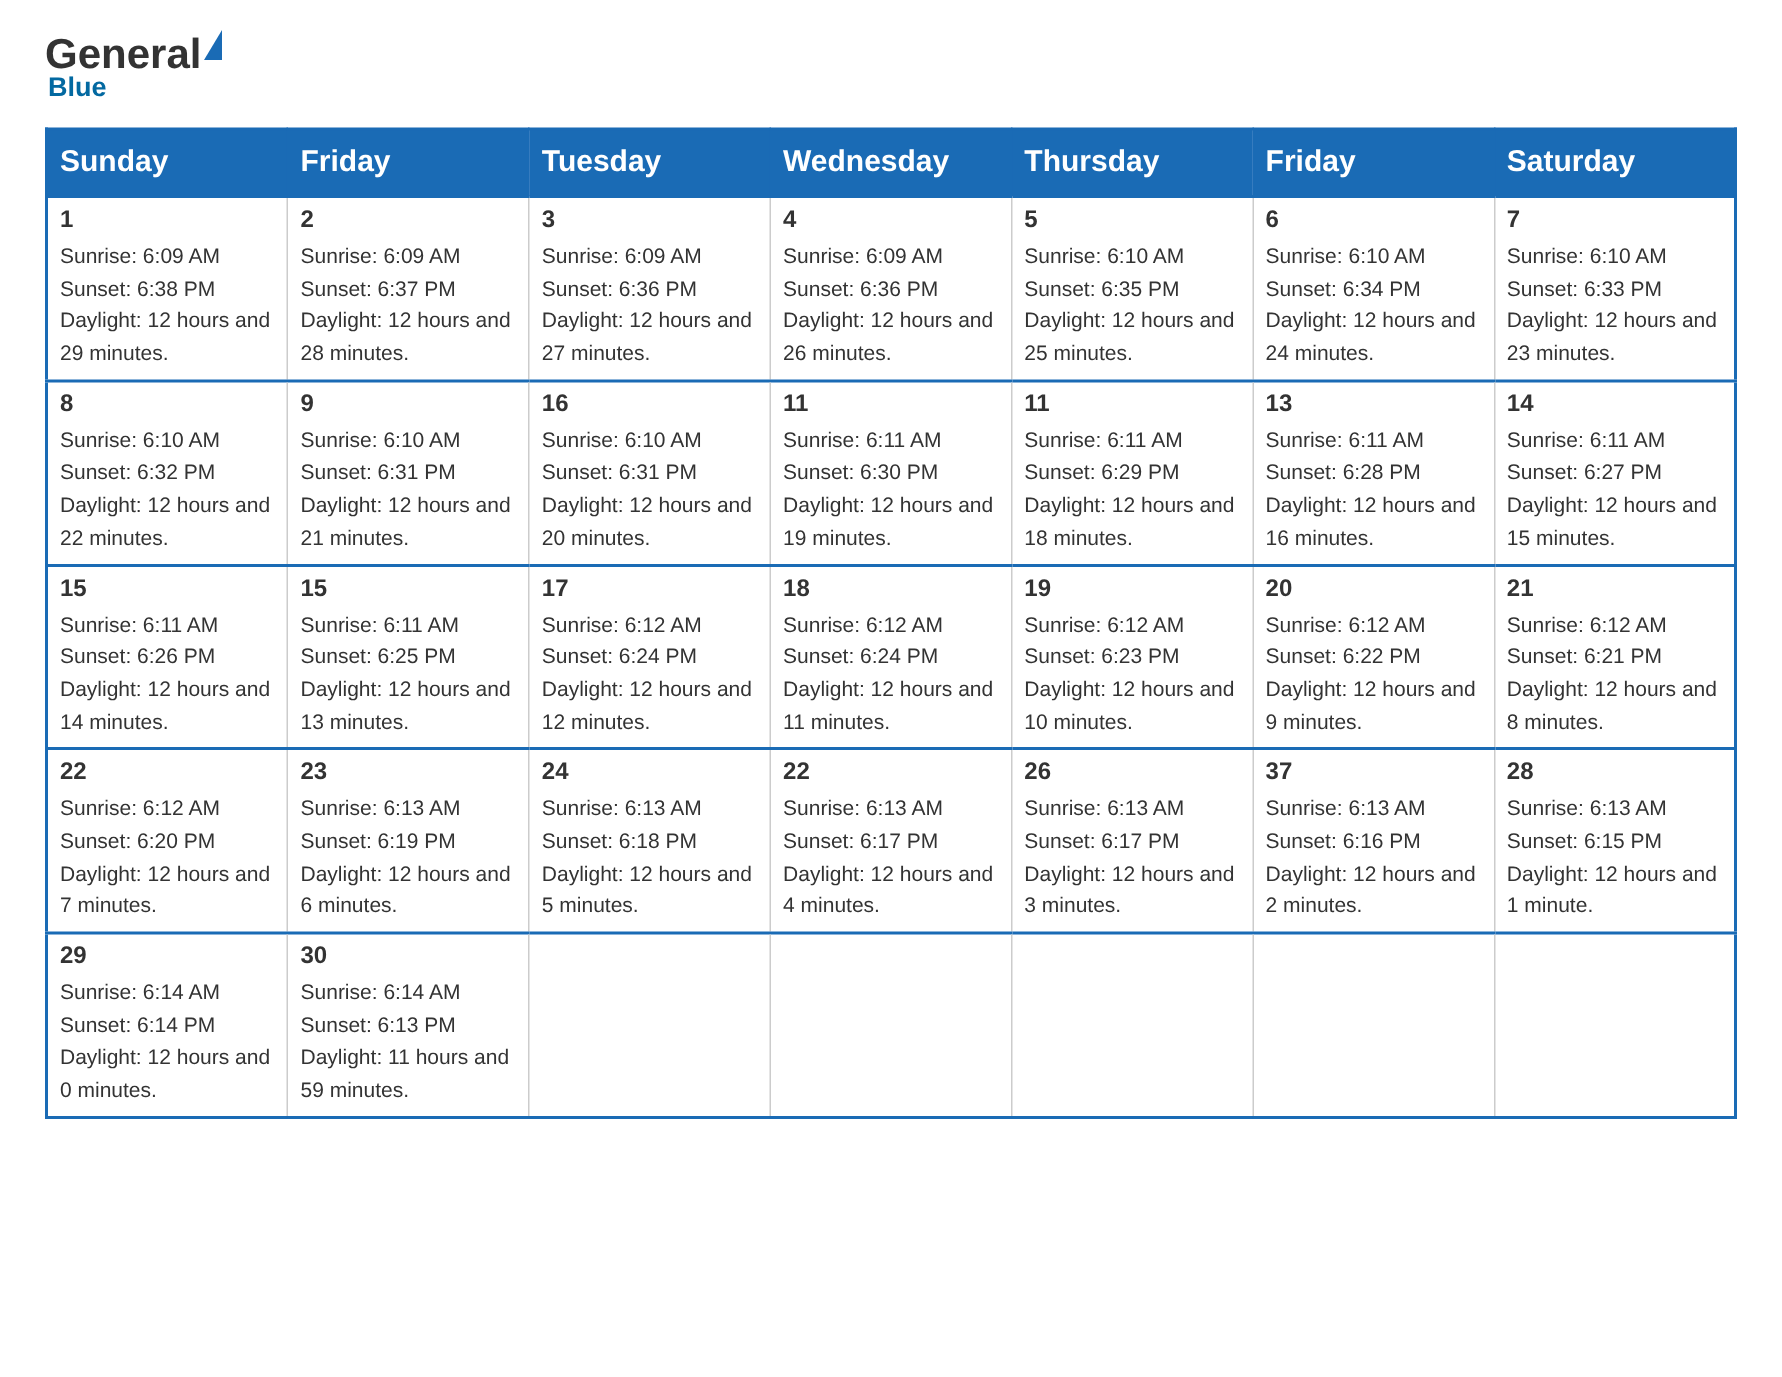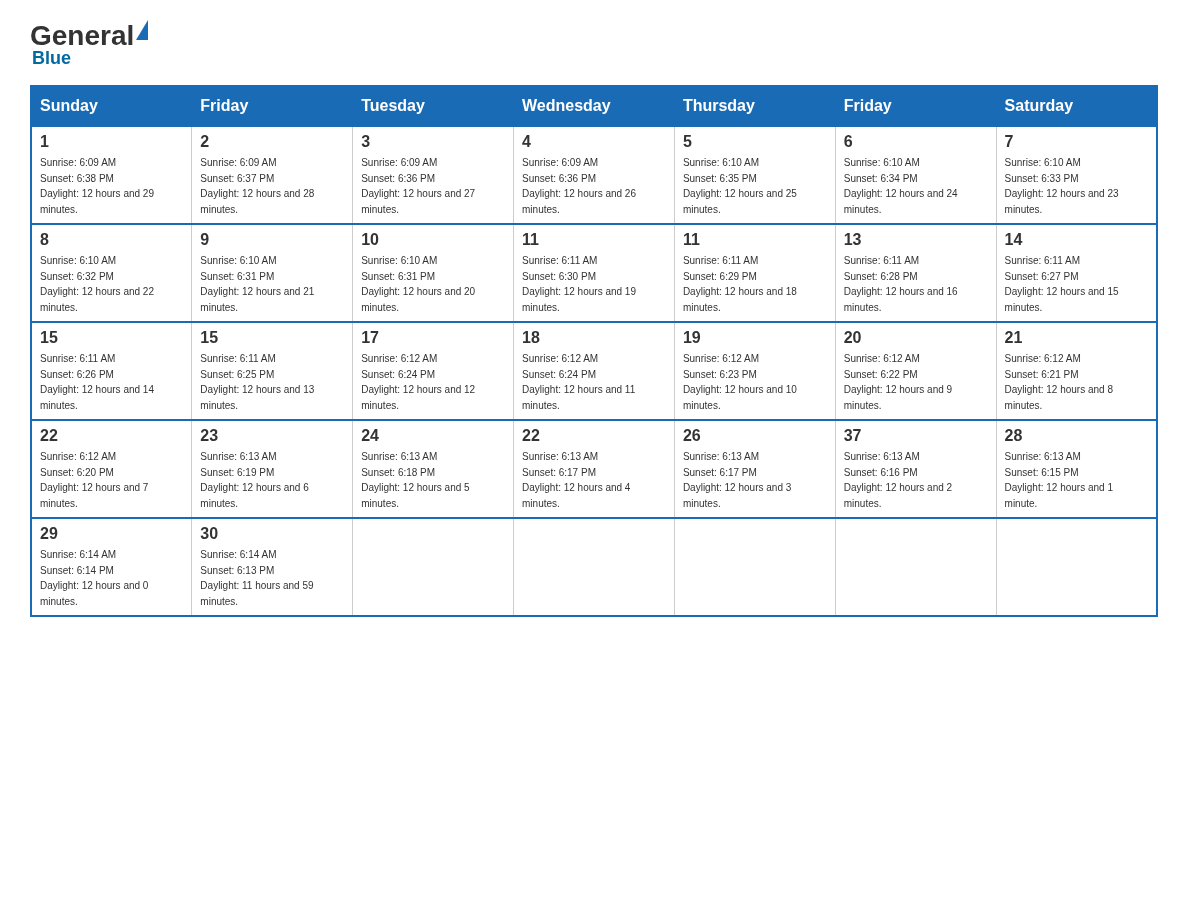--- a/index.html
+++ b/index.html
@@ -61,21 +61,21 @@
       margin-top: 4px;
     }
     .calendar {
       width: 100%;
       border-collapse: collapse;
       border: 2px solid #1a6bb5;
     }
     .calendar th {
       background-color: #1a6bb5;
       color: #fff;
-      font-size: 16px;
+      font-size: 20px;
       font-weight: bold;
       padding: 10px 8px;
       text-align: left;
       border: 1px solid #1a6bb5;
     }
     .calendar td {
       vertical-align: top;
       padding: 6px 8px;
       border: 1px solid #ccc;
       border-top: 2px solid #1a6bb5;
@@ -85,21 +85,21 @@
       background: #fff;
     }
     .day-number {
       font-size: 16px;
       font-weight: bold;
       color: #333;
       display: block;
       margin-bottom: 4px;
     }
     .day-info {
-      font-size: 10px;
+      font-size: 14px;
       color: #333;
       line-height: 1.55;
     }
     .empty-cell {
       border-top: 2px solid #1a6bb5;
       background: #fff;
     }
     .last-row td {
       min-height: 80px;
     }
@@ -163,21 +163,21 @@
       <tr>
         <td>
           <span class="day-number">8</span>
           <div class="day-info">Sunrise: 6:10 AM<br>Sunset: 6:32 PM<br>Daylight: 12 hours and 22 minutes.</div>
         </td>
         <td>
           <span class="day-number">9</span>
           <div class="day-info">Sunrise: 6:10 AM<br>Sunset: 6:31 PM<br>Daylight: 12 hours and 21 minutes.</div>
         </td>
         <td>
-          <span class="day-number">10</span>
+          <span class="day-number">16</span>
           <div class="day-info">Sunrise: 6:10 AM<br>Sunset: 6:31 PM<br>Daylight: 12 hours and 20 minutes.</div>
         </td>
         <td>
           <span class="day-number">11</span>
           <div class="day-info">Sunrise: 6:11 AM<br>Sunset: 6:30 PM<br>Daylight: 12 hours and 19 minutes.</div>
         </td>
         <td>
           <span class="day-number">11</span>
           <div class="day-info">Sunrise: 6:11 AM<br>Sunset: 6:29 PM<br>Daylight: 12 hours and 18 minutes.</div>
         </td>

